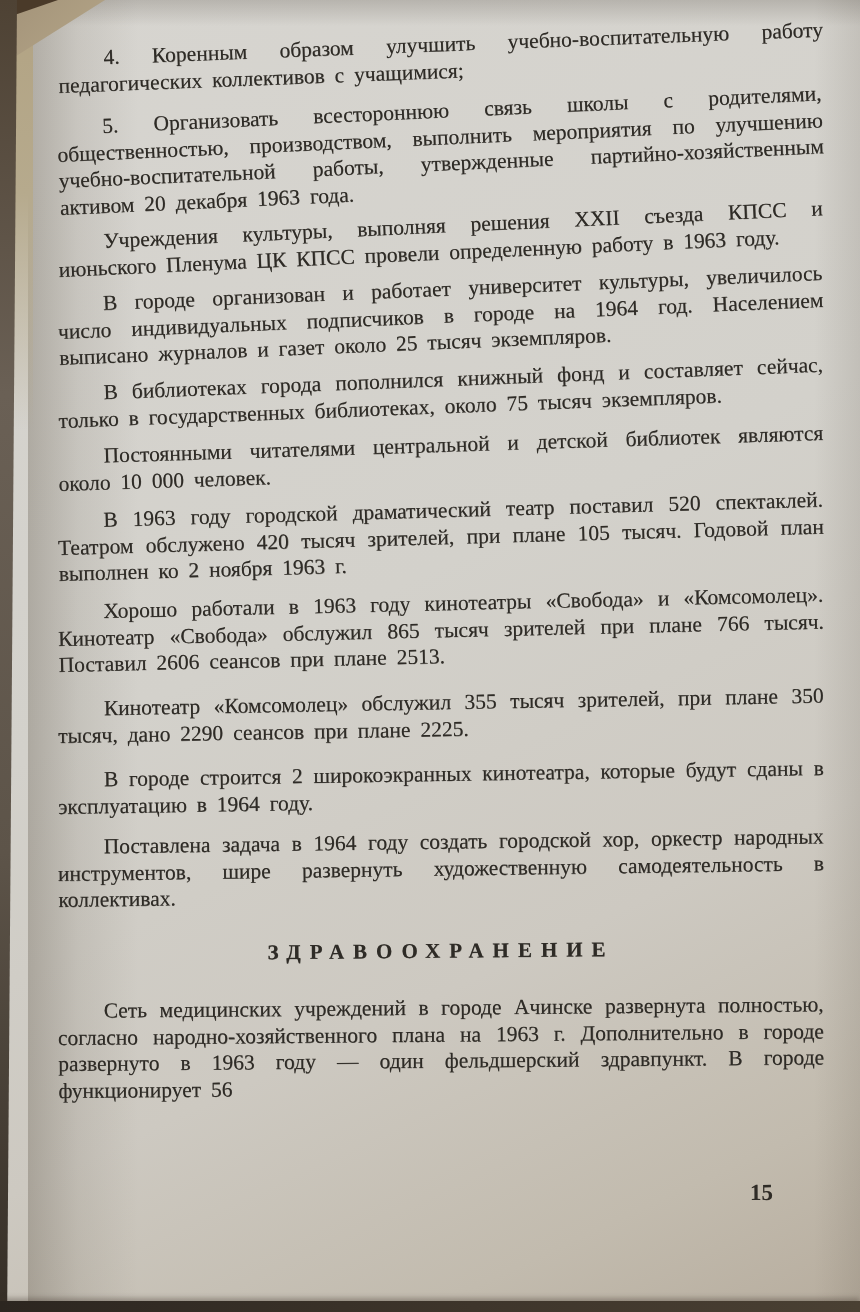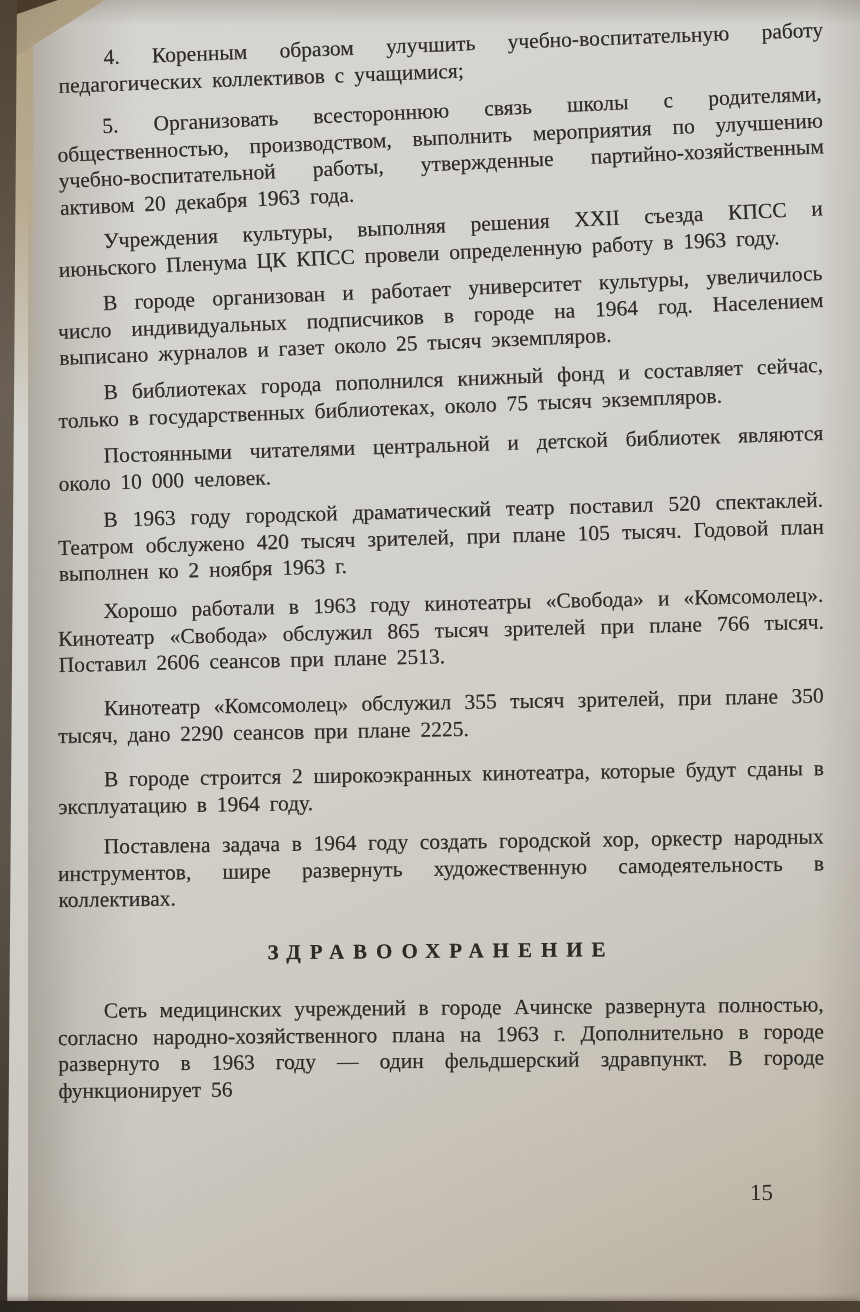--- a/index.html
+++ b/index.html
@@ -54,21 +54,21 @@
     font-weight: bold;
     letter-spacing: 9px;
     font-size: 21px;
     margin: 28px 0 30px 0;
     transform-origin: 0 50%;
   }
   .page-number {
     position: absolute;
     left: 750px; top: 1180px;
     font-size: 23px;
-    font-weight: normal;
+    font-weight: bold;
     color: #2e2b26;
     transform: rotate(-0.4deg);
   }
 </style>
 </head>
 <body>
 
 <div>
   <div class="gutter-shadow"></div>
   <div class="shade-top"></div>

